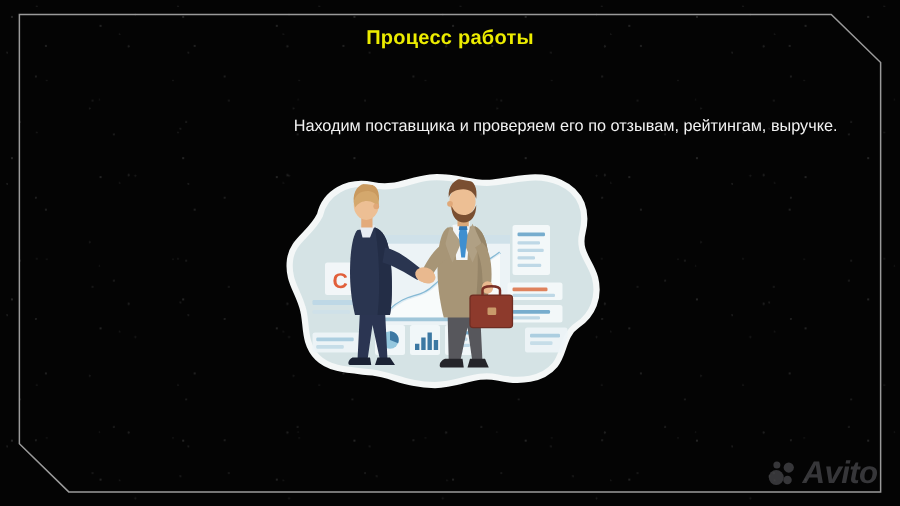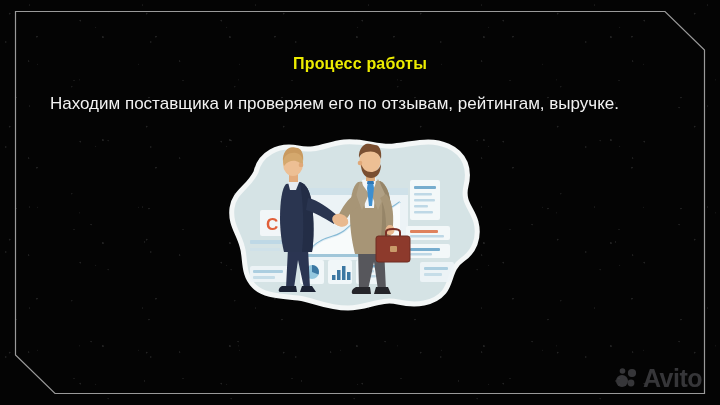--- a/index.html
+++ b/index.html
@@ -65,31 +65,30 @@
     position: absolute;
     left: 0;
     right: 0;
     top: 22px;
     text-align: center;
     font-size: 16px;
     font-weight: bold;
     color: #ecec00;
     letter-spacing: .2px;
     white-space: nowrap;
-    margin-top: 33px;
   }
 
   
   .caption {
     position: absolute;
     left: 50px;
     right: 50px;
-    text-align: left;
+    text-align: right;
     color: #f2f2f2;
-    font-size: 17px;
+    font-size: 13px;
     line-height: 1.42;
     font-weight: 400;
   }
   .caption-top    { top: 92px; }
   .caption-bottom { top: 318px; }
 
   
   .illustration {
     position: absolute;
     left: 208px;
@@ -98,23 +97,24 @@
     height: 176px;
   }
   .illustration svg { display: block; width: 100%; height: 100%; }
 
   
   .watermark {
     position: absolute;
     right: 18px;
     bottom: 14px;
     display: flex;
-    align-items: flex-start;
+    align-items: flex-end;
     gap: 4px;
     opacity: .62;
+    font-style: italic;
   }
   .watermark .mark { display: block; }
   .watermark .wordmark {
     font-size: 25px;
     font-weight: bold;
     color: #56565a;
     letter-spacing: -.5px;
     line-height: 1;
   }
 </style>

